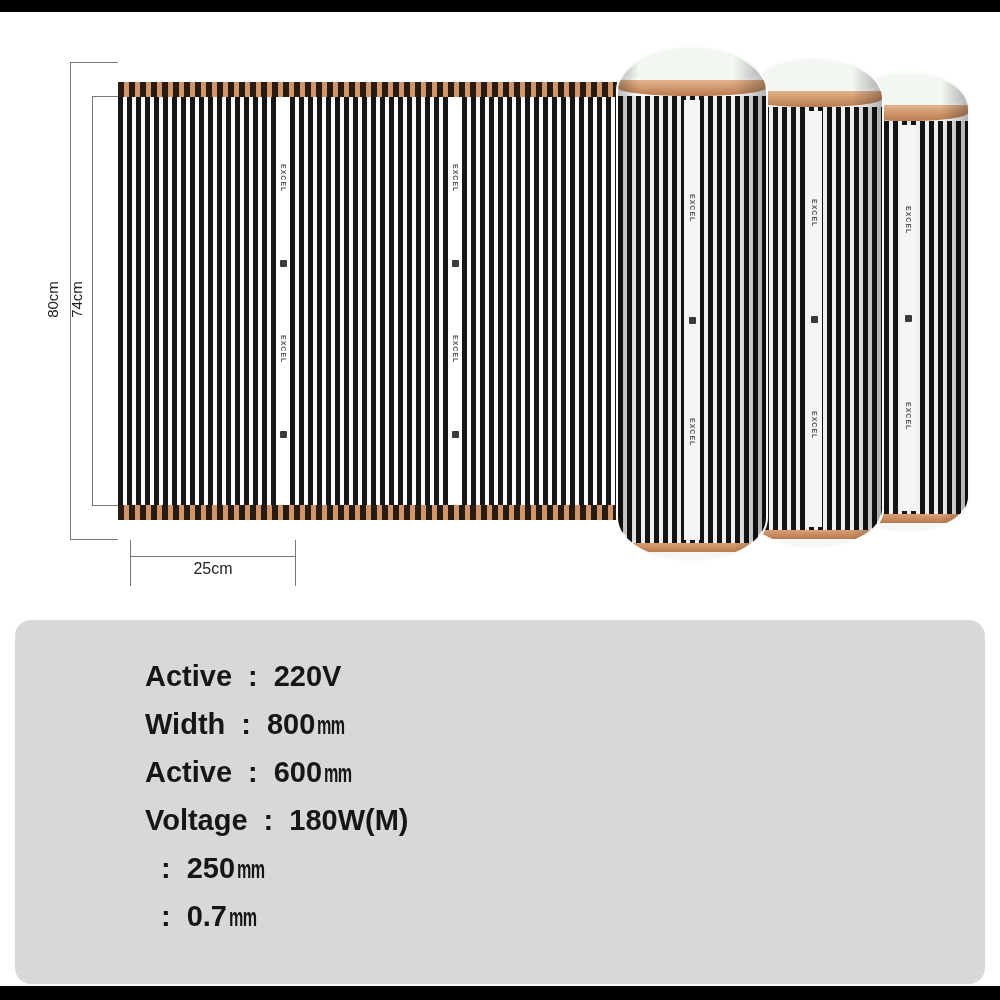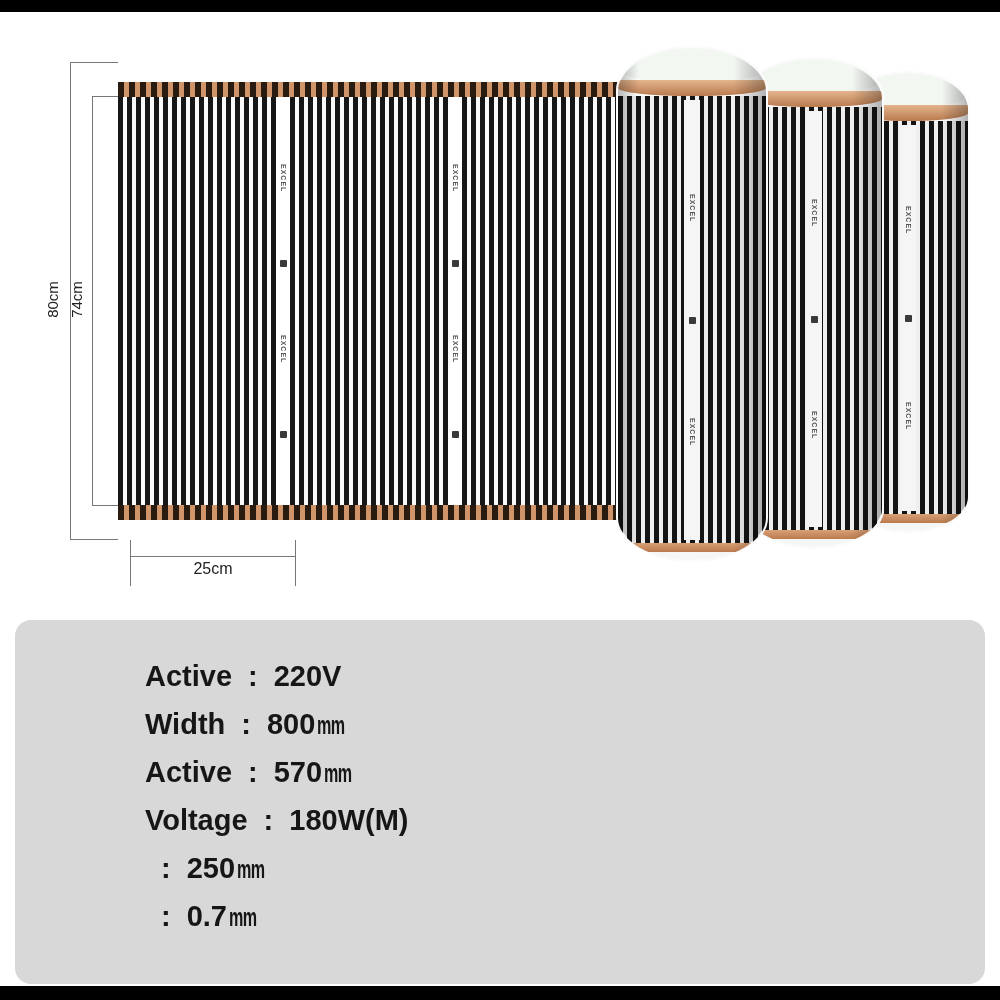--- a/index.html
+++ b/index.html
@@ -165,21 +165,21 @@
     <div class="spec-row">
       <span class="spec-label">Width</span>
       <span class="spec-colon">:</span>
       <span class="spec-value">800</span>
       <span class="spec-unit">mm</span>
     </div>
 
     <div class="spec-row">
       <span class="spec-label">Active</span>
       <span class="spec-colon">:</span>
-      <span class="spec-value">570</span>
+      <span class="spec-value">600</span>
       <span class="spec-unit">mm</span>
     </div>
 
     <div class="spec-row">
       <span class="spec-label">Voltage</span>
       <span class="spec-colon">:</span>
       <span class="spec-value">180W(M)</span>
       <span class="spec-unit"></span>
     </div>
 

